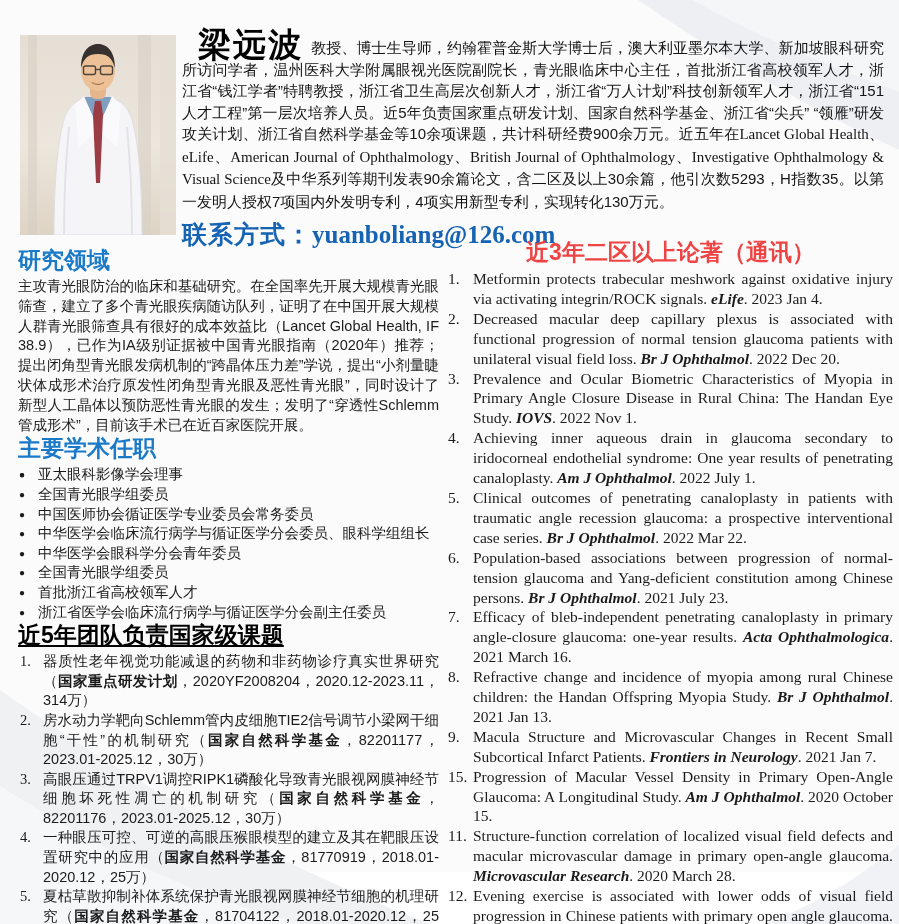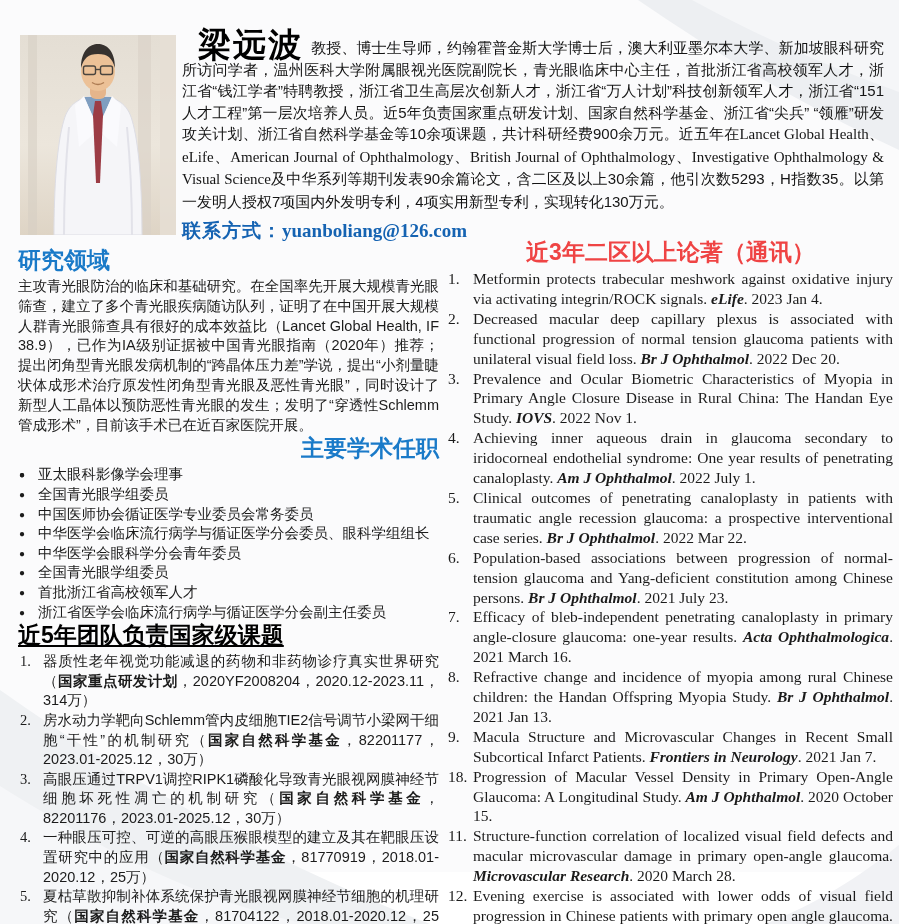--- a/index.html
+++ b/index.html
@@ -21,21 +21,21 @@
   .bio-block { position:absolute; left:182px; top:34px; width:702px; }
   .bio {
     margin:0; font-size:15px; line-height:21.5px; text-align:justify; text-indent:16px;
     color:#141414;
   }
   .person-name {
     font-size:33px; font-weight:bold; letter-spacing:2px; padding-right:8px;
     color:#000; vertical-align:-3px;
   }
   .serif { font-family:"Liberation Serif", serif; }
-  .contact { margin:6px 0 0 0; font-size:19px; font-weight:bold; }
+  .contact { margin:6px 0 0 0; font-size:25px; font-weight:bold; }
   .contact .label { letter-spacing:1px; }
 
   
   .col-left  { position:absolute; left:18px;  top:239px; width:421px; font-size:14.5px; }
   .col-right { position:absolute; left:448px; top:239px; width:445px; }
 
   h2.section-title {
     margin:0 0 3px 0; padding:0;
     font-size:23px; line-height:27px; font-weight:bold;
   }
@@ -106,21 +106,21 @@
 
   <div class="bio-block">
     <p class="bio"><span class="person-name">梁远波</span><span id="bio-segments"><span>教授、博士生导师，约翰霍普金斯大学博士后，澳大利亚墨尔本大学、新加坡眼科研究所访问学者，温州医科大学附属眼视光医院副院长，青光眼临床中心主任，首批浙江省高校领军人才，浙江省“钱江学者”特聘教授，浙江省卫生高层次创新人才，浙江省“万人计划”科技创新领军人才，浙江省“151人才工程”第一层次培养人员。近5年负责国家重点研发计划、国家自然科学基金、浙江省“尖兵” “领雁”研发攻关计划、浙江省自然科学基金等10余项课题，共计科研经费900余万元。近五年在</span><span class="serif">Lancet Global Health、eLife、American Journal of Ophthalmology、British Journal of Ophthalmology、Investigative Ophthalmology &amp; Visual Science</span><span>及中华系列等期刊发表90余篇论文，含二区及以上30余篇，他引次数5293，H指数35。以第一发明人授权7项国内外发明专利，4项实用新型专利，实现转化130万元。</span></span></p>
     <p class="contact" style="color: rgb(21, 99, 178);"><span class="label">联系方式：</span><span class="serif">yuanboliang@126.com</span></p>
   </div>
 
   <div class="col-left">
     <h2 class="section-title" style="color: rgb(26, 122, 200); margin-top: 8px;">研究领域</h2>
     <p class="research-text">主攻青光眼防治的临床和基础研究。在全国率先开展大规模青光眼筛查，建立了多个青光眼疾病随访队列，证明了在中国开展大规模人群青光眼筛查具有很好的成本效益比（Lancet Global Health, IF 38.9），已作为IA级别证据被中国青光眼指南（2020年）推荐；提出闭角型青光眼发病机制的“跨晶体压力差”学说，提出“小剂量睫状体成形术治疗原发性闭角型青光眼及恶性青光眼”，同时设计了新型人工晶体以预防恶性青光眼的发生；发明了“穿透性Schlemm管成形术”，目前该手术已在近百家医院开展。</p>
 
-    <h2 class="section-title mt" style="color: rgb(26, 122, 200); text-align: right;">主要学术任职</h2>
+    <h2 class="section-title mt" style="color: rgb(26, 122, 200);">主要学术任职</h2>
     <ul class="positions" id="positions-list">
         <li><span class="dot">●</span></li>
         <li><span class="dot">●</span><span>亚太眼科影像学会理事</span></li>
         <li><span class="dot">●</span><span>全国青光眼学组委员</span></li>
         <li><span class="dot">●</span><span>中国医师协会循证医学专业委员会常务委员</span></li>
         <li><span class="dot">●</span><span>中华医学会临床流行病学与循证医学分会委员、眼科学组组长</span></li>
         <li><span class="dot">●</span><span>中华医学会眼科学分会青年委员</span></li>
         <li><span class="dot">●</span><span>全国青光眼学组委员</span></li>
         <li><span class="dot">●</span><span>首批浙江省高校领军人才</span></li>
         <li><span class="dot">●</span><span>浙江省医学会临床流行病学与循证医学分会副主任委员</span></li>
@@ -141,19 +141,19 @@
     <ol class="pubs" id="publications-list">
         <li><span class="num">1.</span>Metformin protects trabecular meshwork against oxidative injury via activating integrin/ROCK signals. <span class="journal">eLife</span>. 2023 Jan 4.</li>
         <li><span class="num">2.</span>Decreased macular deep capillary plexus is associated with functional progression of normal tension glaucoma patients with unilateral visual field loss. <span class="journal">Br J Ophthalmol</span>. 2022 Dec 20.</li>
         <li><span class="num">3.</span>Prevalence and Ocular Biometric Characteristics of Myopia in Primary Angle Closure Disease in Rural China: The Handan Eye Study. <span class="journal">IOVS</span>. 2022 Nov 1.</li>
         <li><span class="num">4.</span>Achieving inner aqueous drain in glaucoma secondary to iridocorneal endothelial syndrome: One year results of penetrating canaloplasty. <span class="journal">Am J Ophthalmol</span>. 2022 July 1.</li>
         <li><span class="num">5.</span>Clinical outcomes of penetrating canaloplasty in patients with traumatic angle recession glaucoma: a prospective interventional case series. <span class="journal">Br J Ophthalmol</span>. 2022 Mar 22.</li>
         <li><span class="num">6.</span>Population-based associations between progression of normal-tension glaucoma and Yang-deficient constitution among Chinese persons. <span class="journal">Br J Ophthalmol</span>. 2021 July 23.</li>
         <li><span class="num">7.</span>Efficacy of bleb-independent penetrating canaloplasty in primary angle-closure glaucoma: one-year results. <span class="journal">Acta Ophthalmologica</span>. 2021 March 16.</li>
         <li><span class="num">8.</span>Refractive change and incidence of myopia among rural Chinese children: the Handan Offspring Myopia Study. <span class="journal">Br J Ophthalmol</span>. 2021 Jan 13.</li>
         <li><span class="num">9.</span>Macula Structure and Microvascular Changes in Recent Small Subcortical Infarct Patients. <span class="journal">Frontiers in Neurology</span>. 2021 Jan 7.</li>
-        <li><span class="num">18.</span>Progression of Macular Vessel Density in Primary Open-Angle Glaucoma: A Longitudinal Study. <span class="journal">Am J Ophthalmol</span>. 2020 October 15.</li>
+        <li><span class="num">15.</span>Progression of Macular Vessel Density in Primary Open-Angle Glaucoma: A Longitudinal Study. <span class="journal">Am J Ophthalmol</span>. 2020 October 15.</li>
         <li><span class="num">11.</span>Structure-function correlation of localized visual field defects and macular microvascular damage in primary open-angle glaucoma. <span class="journal">Microvascular Research</span>. 2020 March 28.</li>
         <li><span class="num">12.</span>Evening exercise is associated with lower odds of visual field progression in Chinese patients with primary open angle glaucoma. . 2020 March 1.</li>
       </ol>
   </div>
 
 </div>
 
 </body></html>

